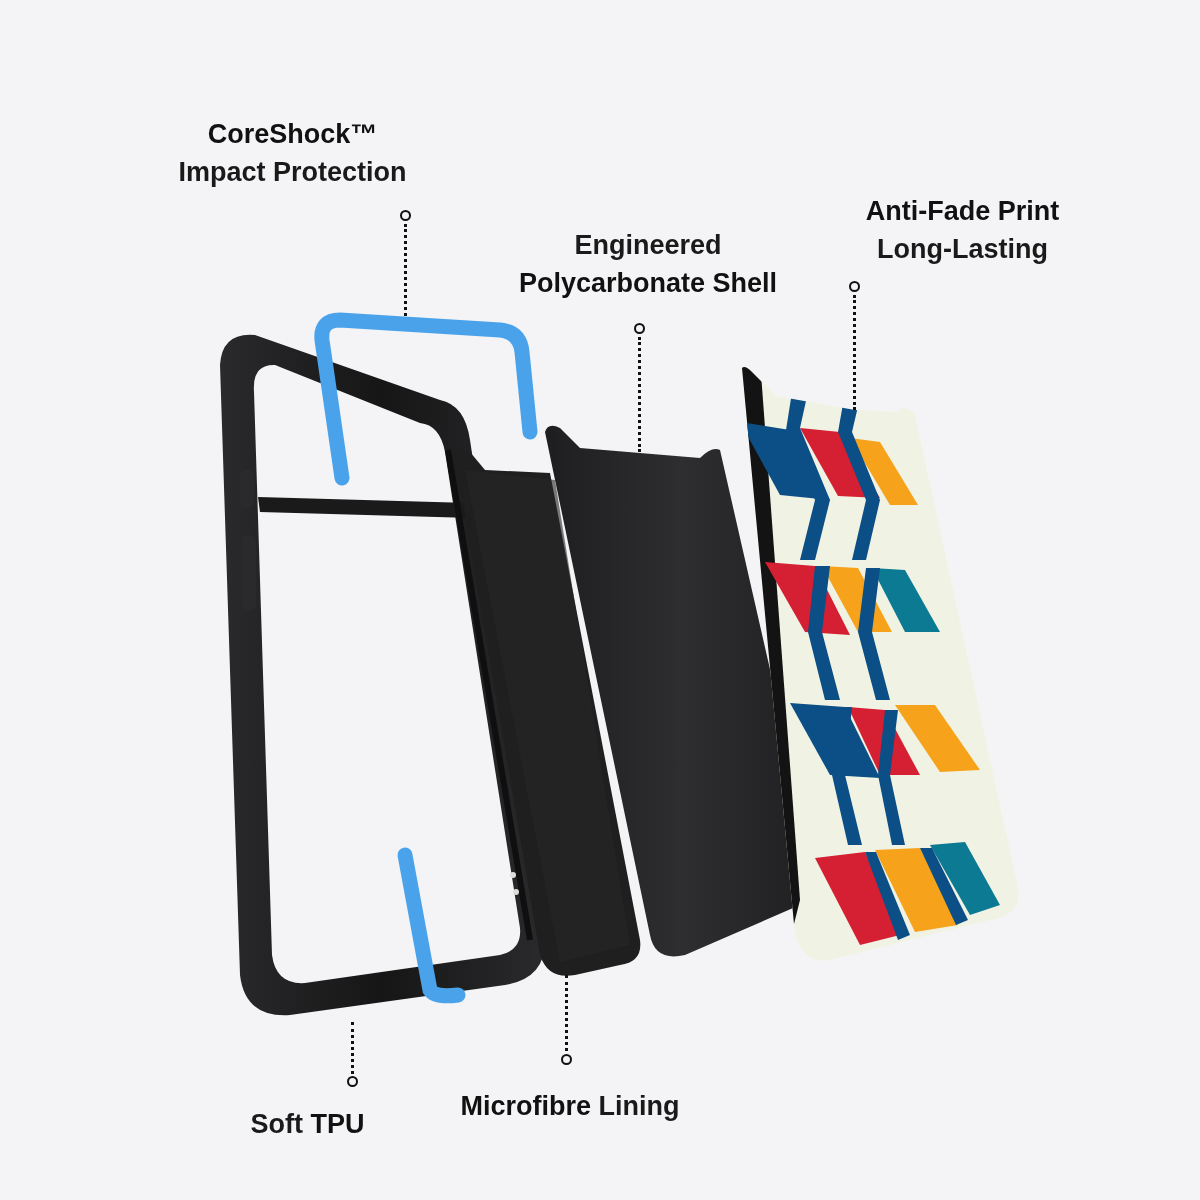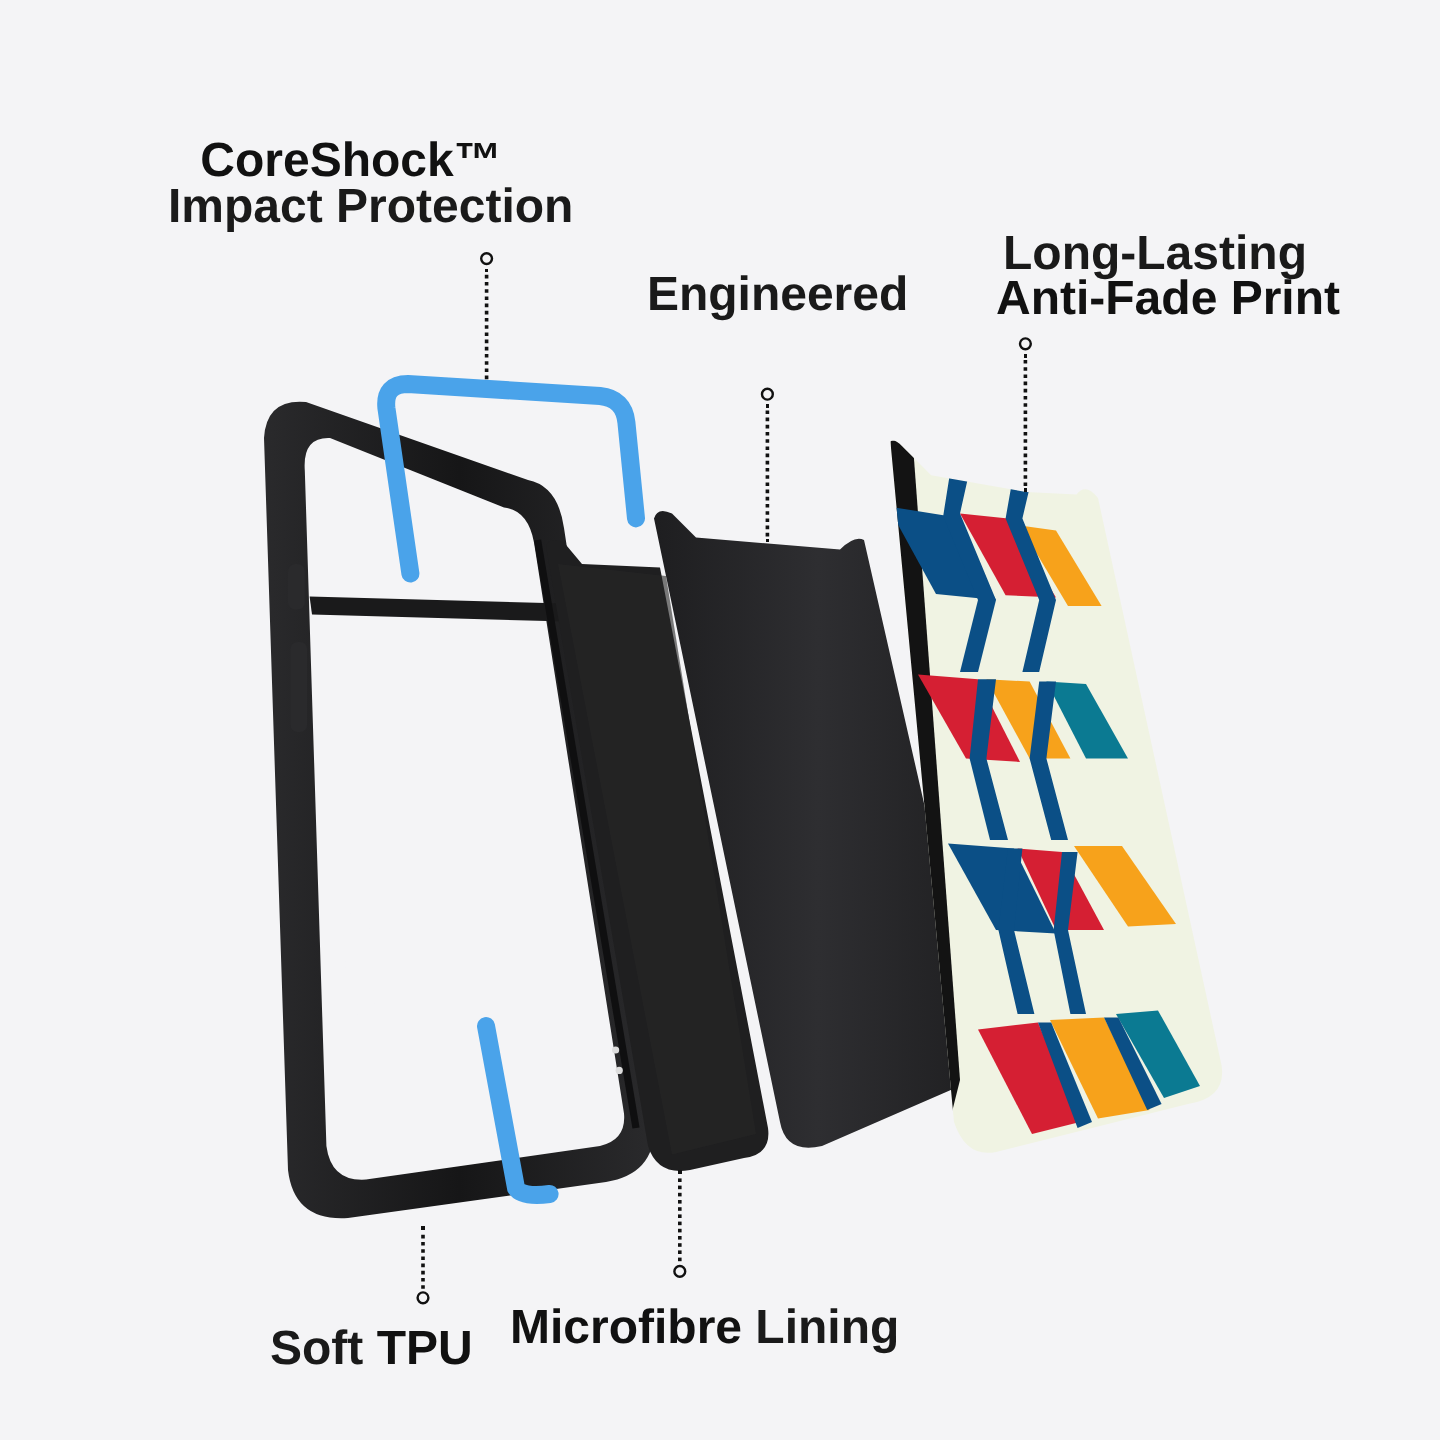--- a/index.html
+++ b/index.html
@@ -6,21 +6,21 @@
   body {
     width: 1200px; height: 1200px; overflow: hidden;
     background: #f4f4f6;
     font-family: "Liberation Sans", "DejaVu Sans", sans-serif;
     color: #111;
     position: relative;
   }
   .label {
     position: absolute;
     text-align: center;
-    font-size: 40px;
+    font-size: 27px;
     line-height: 38px;
     color: #1a1a1a;
     white-space: nowrap;
   }
   .label .b { font-weight: bold; color: #111; }
   .label .n { font-weight: bold; }
   .label .line { display: block; }
   .leader {
     position: absolute;
     width: 0;
@@ -132,26 +132,27 @@
 <div class="leader" style="left:565px;top:975px;height:76px;"></div>
 <div class="pin" style="left:561px;top:1054px;"></div>
 
 <div class="label" style="left:140px;top:115px;width:305px;">
   <span class="line b">CoreShock™</span>
   <span class="line n">Impact Protection</span>
 </div>
 
 <div class="label" style="left:478px;top:226px;width:340px;">
   <span class="line n">Engineered</span>
+  <span class="line b">Polycarbonate Shell</span>
 </div>
 
 <div class="label" style="left:830px;top:192px;width:265px;">
+  <span class="line b">Anti-Fade Print</span>
   <span class="line n">Long-Lasting</span>
-  <span class="line b">Anti-Fade Print</span>
 </div>
 
 <div class="label" style="left:225px;top:1105px;width:165px;">
   <span class="n">Soft </span><span class="b">TPU</span>
 </div>
 
-<div class="label" style="left:425px;top:1087px;width:290px;text-align:right;">
+<div class="label" style="left:425px;top:1087px;width:290px;">
   <span class="b">Microfibre</span><span class="n"> Lining</span>
 </div>
 
 </body></html>

